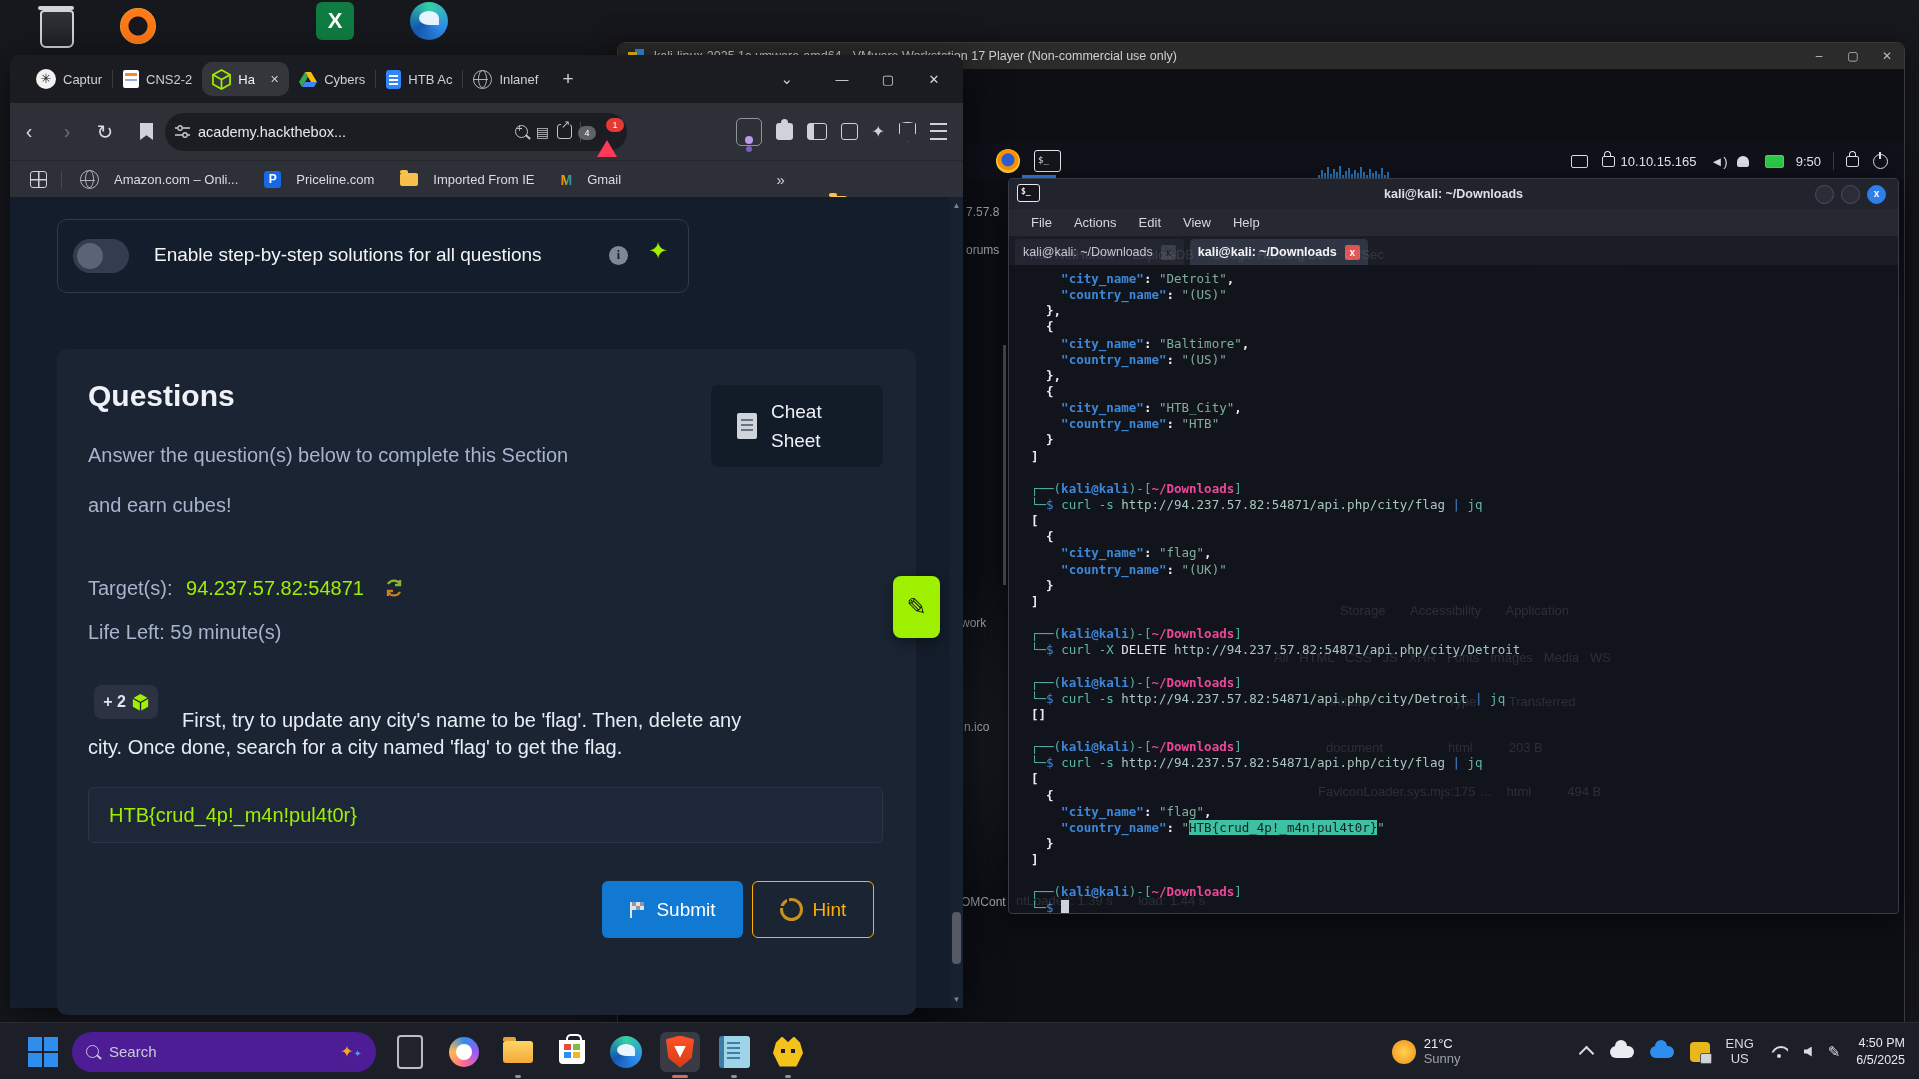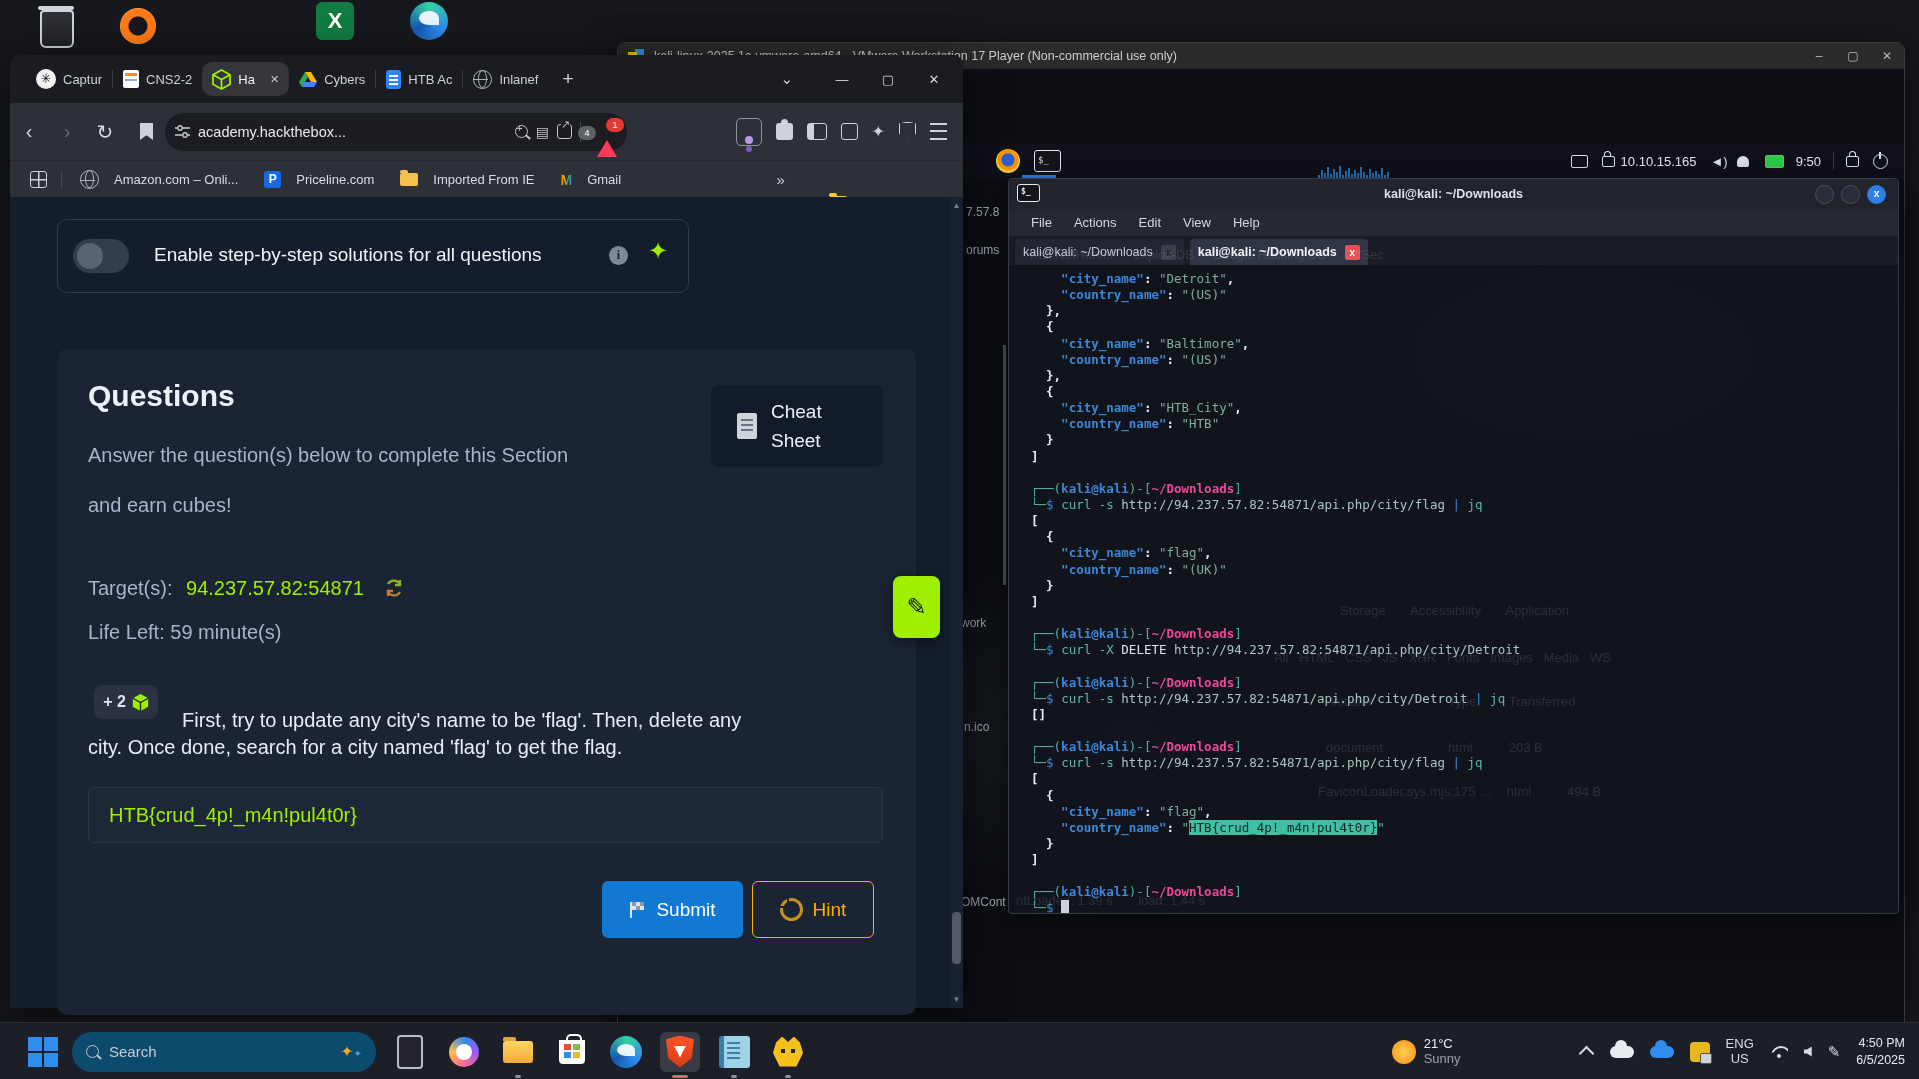--- a/index.html
+++ b/index.html
@@ -142,21 +142,21 @@
   .btn-submit{background:#1279d2;border-radius:6px;color:#fff;font-size:19px;display:flex;align-items:center;justify-content:center;gap:10px;}
   .btn-hint{border:1.5px solid #ffb000;border-radius:6px;color:#ffb000;font-size:19px;display:flex;align-items:center;justify-content:center;gap:10px;}
   .lifering{width:17px;height:17px;border:3px solid #c8921f;border-radius:50%;position:relative;}
   .lifering:before{content:"";position:absolute;left:4.5px;top:-3px;width:2px;height:17px;background:#1a2433;transform:rotate(0deg);}
   .lifering:after{content:"";position:absolute;left:-3px;top:4.5px;width:17px;height:2px;background:#1a2433;}
   .fab{background:#9fef00;border-radius:8px;display:flex;align-items:center;justify-content:center;color:#10141a;font-size:24px;box-shadow:0 4px 14px rgba(0,0,0,.4);}
 
   
   #taskbar{left:0;top:1022px;width:1919px;height:57px;background:#1d1f28;border-top:1px solid #2a2c35;display:flex;align-items:center;z-index:50;}
   .start{width:30px;height:30px;background:linear-gradient(#2f8ded 0 0) 0 0/14px 14px no-repeat,linear-gradient(#2f8ded 0 0) 16px 0/14px 14px no-repeat,linear-gradient(#2f8ded 0 0) 0 16px/14px 14px no-repeat,linear-gradient(#2f8ded 0 0) 16px 16px/14px 14px no-repeat;}
-  #searchpill{display:flex;align-items:center;height:40px;width:276px;background:#0c4a6e;border-radius:20px;margin-left:14px;color:#c9ccd4;font-size:15px;gap:10px;padding:0 14px;}
+  #searchpill{display:flex;align-items:center;height:40px;width:276px;background:#4c1d95;border-radius:20px;margin-left:14px;color:#c9ccd4;font-size:15px;gap:10px;padding:0 14px;}
   .tb-app{width:40px;height:40px;border-radius:6px;display:flex;align-items:center;justify-content:center;margin-left:14px;position:relative;}
   .tb-app.active{background:#3a3c45;}
   .rundot{position:absolute;bottom:-6px;left:50%;transform:translateX(-50%);width:6px;height:3px;border-radius:2px;background:#8d919b;}
   .rundot.red{width:16px;background:#d96b65;}
   .phoneic{width:22px;height:30px;border:2px solid #b9bdc6;border-radius:4px;background:#23242b;}
   .copilot{width:30px;height:30px;border-radius:50%;background:conic-gradient(#2f8ded,#9b59f5,#ff6a97,#ffb84d,#2f8ded);position:relative;}
   .copilot:after{content:"";position:absolute;left:7px;top:7px;width:16px;height:16px;border-radius:50%;background:#fff;}
   .folder-lg{width:30px;height:22px;background:linear-gradient(#ffd563,#f2a93b);border-radius:3px;position:relative;}
   .folder-lg:before{content:"";position:absolute;left:0;top:-4px;width:13px;height:4px;background:#e9a23a;border-radius:2px 2px 0 0;}
   .store{width:26px;height:24px;background:#fff;border-radius:0 0 4px 4px;position:relative;}

